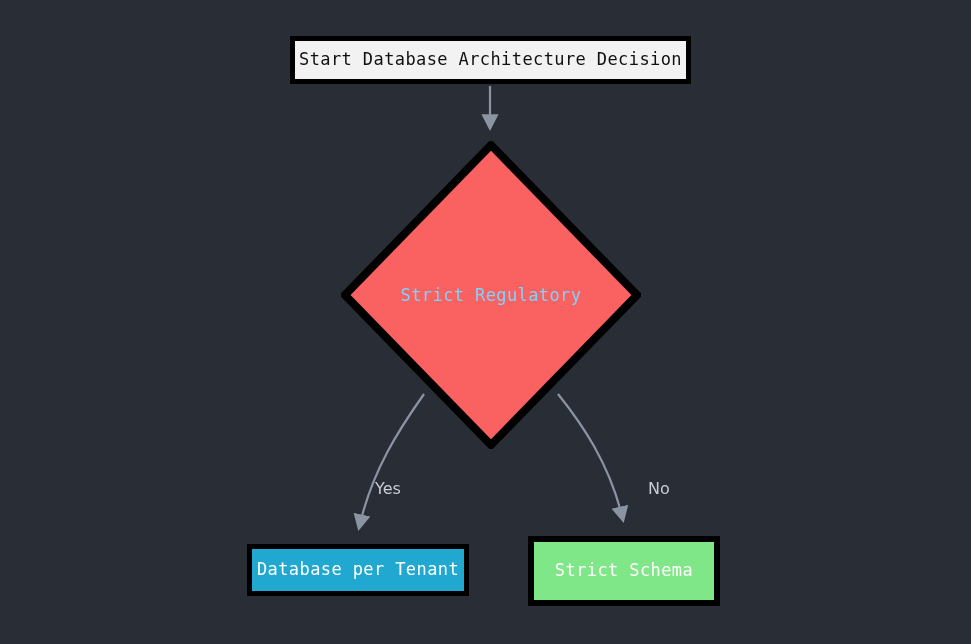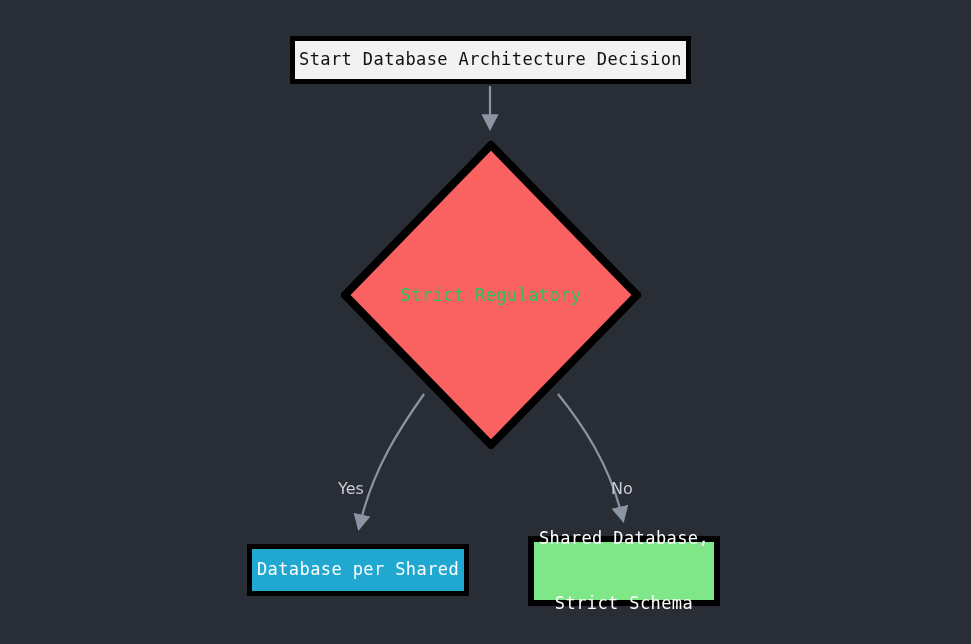--- a/index.html
+++ b/index.html
@@ -64,21 +64,21 @@
   }
   .node-decision-label {
     position: absolute;
     left: 0;
     top: 0;
     width: 100%;
     height: 100%;
     display: flex;
     align-items: center;
     justify-content: center;
-    color: #22c55e;
+    color: #7dd3fc;
     font-size: 17px;
     letter-spacing: 0.4px;
     text-align: center;
     white-space: pre;
     line-height: 1.45;
   }
 
   .node-tenant {
     left: 247px;
     top: 544px;
@@ -103,20 +103,21 @@
     letter-spacing: 0.4px;
   }
 
   
   .edge-label {
     position: absolute;
     color: #c8ccd4;
     font-family: "DejaVu Sans", "Liberation Sans", sans-serif;
     font-size: 16px;
     white-space: pre;
+    margin-left: 37px;
   }
   .edge-label-yes { left: 338px; top: 479px; }
   .edge-label-no  { left: 611px; top: 479px; }
 </style>
 </head>
 <body>
 
 <div id="canvas">
 
   <svg class="edges" viewBox="0 0 971 644">
@@ -151,23 +152,22 @@
       <div>
         <div>Strict Regulatory</div>
       </div>
     </div>
   </div>
 
   <div class="edge-label edge-label-yes">Yes</div>
   <div class="edge-label edge-label-no">No</div>
 
   <div class="node node-tenant">
-    <span>Database per Shared</span>
+    <span>Database per Tenant</span>
   </div>
 
   <div class="node node-shared">
     <div>
-      <div>Shared Database,</div>
       <div>Strict Schema</div>
     </div>
   </div>
 
 </div>
 
 </body></html>

